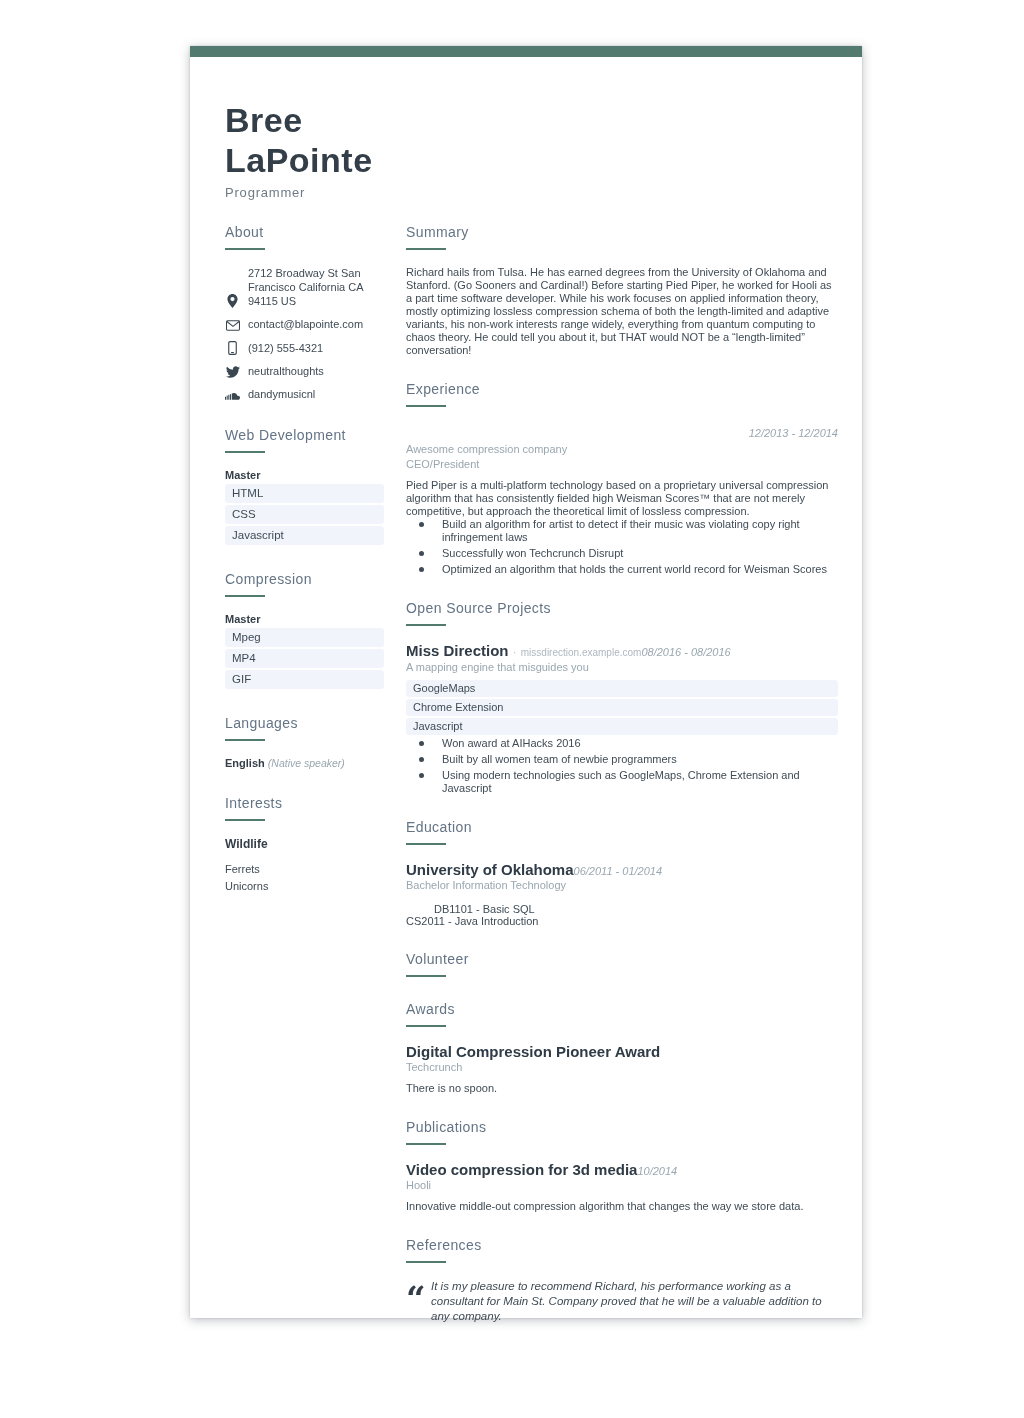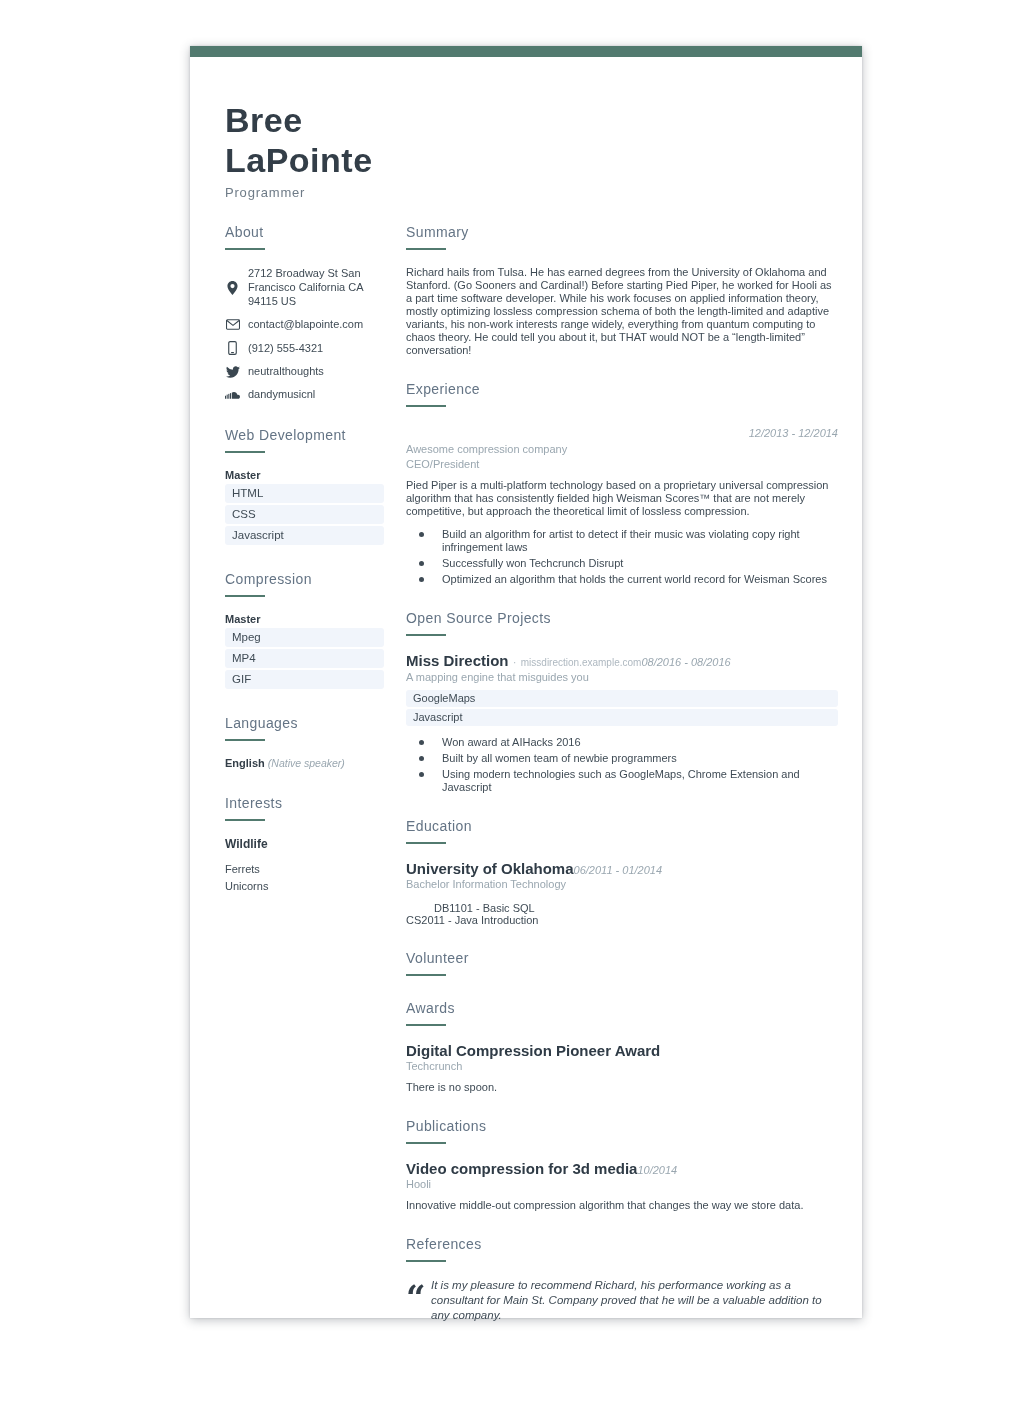--- a/index.html
+++ b/index.html
@@ -27,21 +27,21 @@
   .columns { display:flex; padding:0 24px 0 35px; margin-top:24px; }
   .sidebar { width:159px; margin-right:22px; flex:none; }
   .main { flex:1; min-width:0; }
 
   .sec-heading { font-size:14px; font-weight:400; color:#647485; letter-spacing:0.4px; }
   .sec-rule { width:40px; height:2px; background:#527a6f; margin-top:8px; }
   .sec-head-block { margin-bottom:16px; }
 
   
   .side-section { margin-bottom:26px; }
-  .about-row { display:flex; align-items:center; margin-bottom:9px; }
+  .about-row { display:flex; align-items:flex-end; margin-bottom:9px; }
   .about-icon { width:15px; flex:none; margin-right:8px; color:#3a4750; display:flex; justify-content:center; padding-top:1px; }
   .about-icon svg { display:block; }
   .about-text { font-size:11px; line-height:14px; color:#3f4b55; word-break:break-word; }
 
   .skill-level { font-size:11px; font-weight:700; color:#333e48; margin-bottom:3px; }
   .bar {
     background:#f1f5fb; border-radius:3px;
     font-size:11.5px; color:#3f4b55;
     padding:3px 7px; margin-bottom:2px; line-height:13px;
   }
@@ -60,21 +60,21 @@
   .date { font-size:11px; font-style:italic; color:#9aa7b0; white-space:nowrap; }
   .date-row { text-align:right; margin-bottom:1px; }
 
   .item-head { display:flex; justify-content:flex-start; align-items:baseline; }
   .item-title { font-size:15px; font-weight:700; color:#2f3b46; }
   .item-url { font-size:10px; color:#aeb8c0; font-weight:400; }
   .item-sub { font-size:11px; color:#9aa7b0; line-height:15px; }
 
   .job-desc { margin-top:7px; }
 
-  ul.bullets { list-style:none; margin-top:10px; }
+  ul.bullets { list-style:none; }
   ul.bullets li {
     position:relative; padding-left:36px;
     font-size:11px; line-height:13px; color:#3f4b55;
     margin-bottom:3px;
   }
   ul.bullets li::before {
     content:""; position:absolute; left:13px; top:4px;
     width:5px; height:5px; border-radius:50%; background:#3f4b55;
   }
 
@@ -256,20 +256,21 @@
               <div>
                 <span class="item-title">Miss Direction</span>
                 <span class="item-url">·</span>
                 <span class="item-url">missdirection.example.com</span>
               </div>
               <span class="date">08/2016 - 08/2016</span>
             </div>
             <div class="item-sub">A mapping engine that misguides you</div>
             <div class="tags">
               <div class="bar">GoogleMaps</div>
+              <div class="bar">Chrome Extension</div>
               <div class="bar">Javascript</div>
             </div>
             <ul class="bullets">
               <li>Won award at AIHacks 2016</li>
               <li>Built by all women team of newbie programmers</li>
               <li>Using modern technologies such as GoogleMaps, Chrome Extension and Javascript</li>
             </ul>
           </div>
         </section>
 

